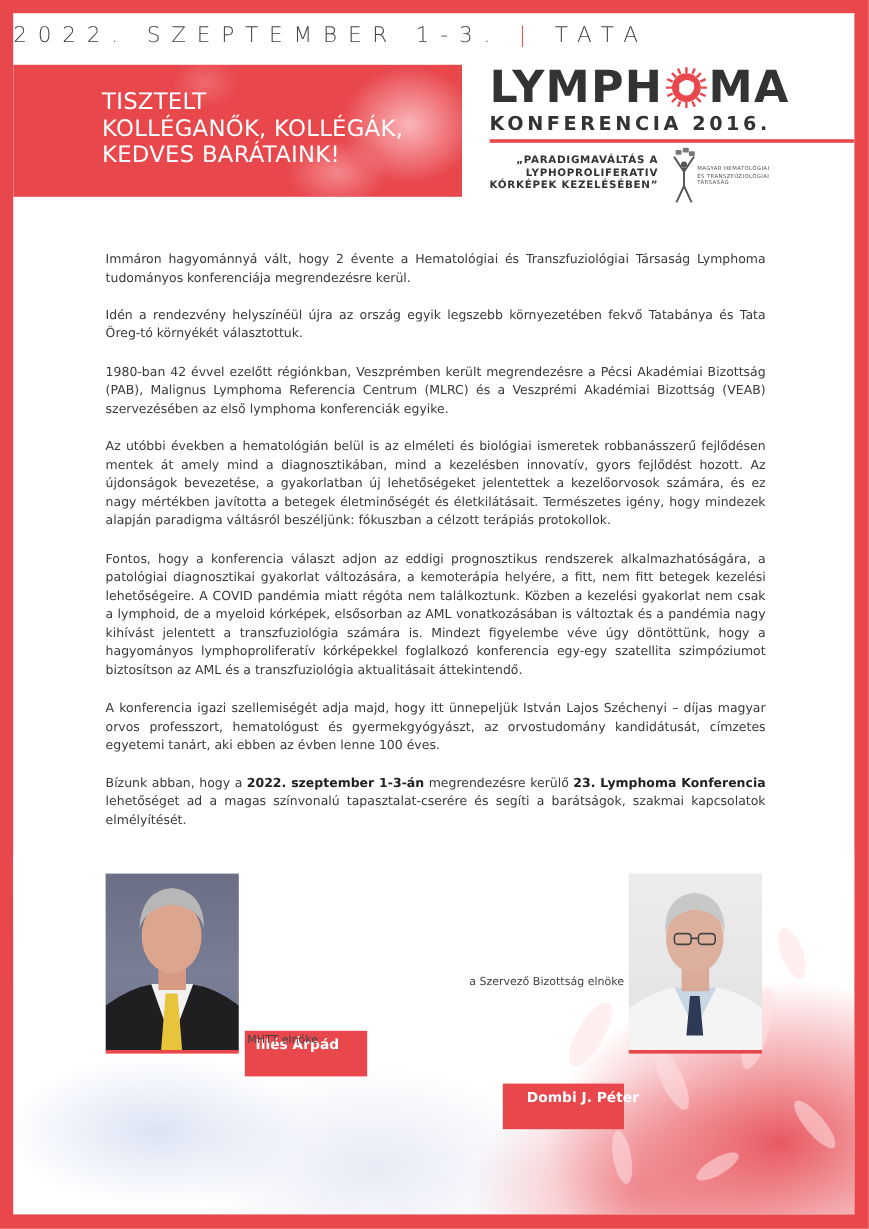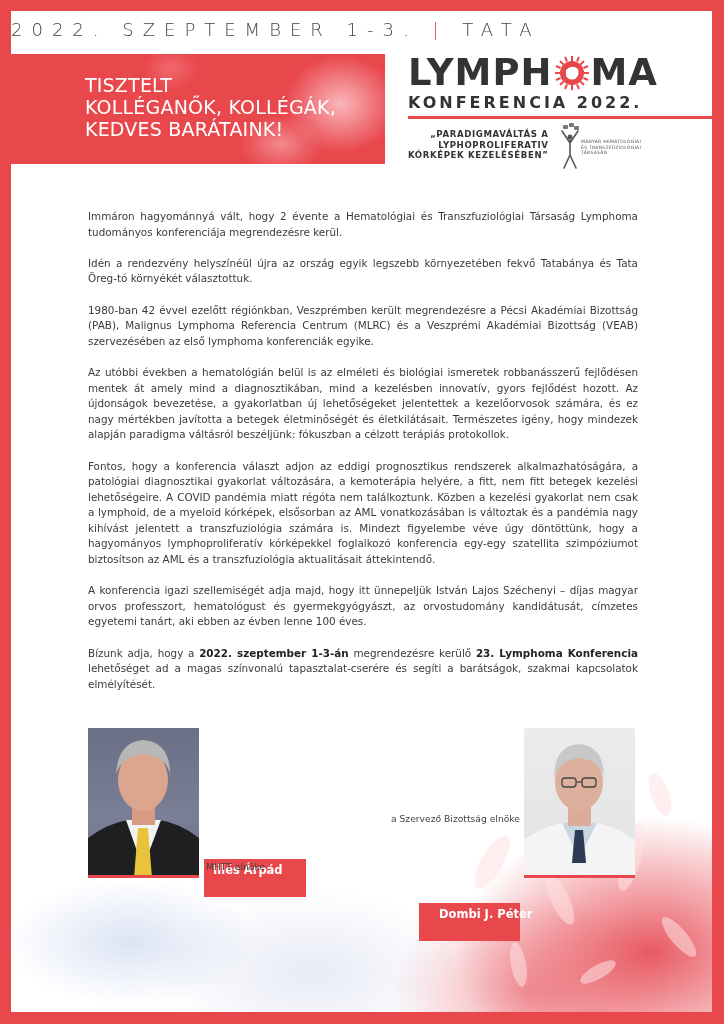--- a/index.html
+++ b/index.html
@@ -176,21 +176,21 @@
                 <line x1="34" y1="25" x2="29.5" y2="23"></line>
               <line x1="11" y1="34" x2="13" y2="29.5"></line>
                 <line x1="25" y1="34" x2="23" y2="29.5"></line>
             </g>
           </g>
           <path d="M12 15 Q18 9 24 14 Q26 20 21 24 Q15 26 12 21 Z" fill="#fff"></path>
         </svg>
       </span>
       <span>MA</span>
     </div>
-    <div class="logo-sub">KONFERENCIA 2022.</div>
+    <div class="logo-sub">KONFERENCIA 2016.</div>
     <div class="logo-line"></div>
   </div>
 
   <div class="tagline">
     <div>„PARADIGMAVÁLTÁS A</div>
     <div>LYPHOPROLIFERATIV</div>
     <div>KÓRKÉPEK KEZELÉSÉBEN”</div>
   </div>
 
   <div class="society">
@@ -212,21 +212,21 @@
     </div>
   </div>
 
   <div class="content">
     <p>Immáron hagyománnyá vált, hogy 2 évente a Hematológiai és Transzfuziológiai Társaság Lymphoma tudományos konferenciája megrendezésre kerül.</p>
     <p>Idén a rendezvény helyszínéül újra az ország egyik legszebb környezetében fekvő Tatabánya és Tata Öreg-tó környékét választottuk.</p>
     <p>1980-ban 42 évvel ezelőtt régiónkban, Veszprémben került megrendezésre a Pécsi Akadémiai Bizottság (PAB), Malignus Lymphoma Referencia Centrum (MLRC) és a Veszprémi Akadémiai Bizottság (VEAB) szervezésében az első lymphoma konferenciák egyike.</p>
     <p>Az utóbbi években a hematológián belül is az elméleti és biológiai ismeretek robbanásszerű fejlődésen mentek át amely mind a diagnosztikában, mind a kezelésben innovatív, gyors fejlődést hozott. Az újdonságok bevezetése, a gyakorlatban új lehetőségeket jelentettek a kezelőorvosok számára, és ez nagy mértékben javította a betegek életminőségét és életkilátásait. Természetes igény, hogy mindezek alapján paradigma váltásról beszéljünk: fókuszban a célzott terápiás protokollok.</p>
     <p>Fontos, hogy a konferencia választ adjon az eddigi prognosztikus rendszerek alkalmazhatóságára, a  patológiai diagnosztikai gyakorlat változására, a kemoterápia helyére, a fitt, nem fitt betegek kezelési lehetőségeire. A COVID pandémia miatt régóta nem találkoztunk. Közben a kezelési gyakorlat nem csak a lymphoid, de a myeloid kórképek, elsősorban az AML vonatkozásában is változtak és a pandémia nagy kihívást jelentett a transzfuziológia számára is. Mindezt figyelembe véve úgy döntöttünk, hogy a hagyományos lymphoproliferatív kórképekkel foglalkozó konferencia egy-egy szatellita szimpóziumot biztosítson az AML és a transzfuziológia aktualitásait áttekintendő.</p>
     <p>A konferencia igazi szellemiségét adja majd, hogy itt ünnepeljük István Lajos Széchenyi – díjas magyar orvos professzort, hematológust és gyermekgyógyászt, az orvostudomány kandidátusát, címzetes egyetemi tanárt, aki ebben az évben lenne 100 éves.</p>
-    <p><span>Bízunk adja, hogy a </span><b>2022. szeptember 1-3-án</b><span> megrendezésre kerülő  </span><b>23. Lymphoma Konferencia</b><span> lehetőséget ad a magas színvonalú tapasztalat-cserére és segíti a barátságok, szakmai kapcsolatok elmélyítését.</span></p>
+    <p><span>Bízunk abban, hogy a </span><b>2022. szeptember 1-3-án</b><span> megrendezésre kerülő  </span><b>23. Lymphoma Konferencia</b><span> lehetőséget ad a magas színvonalú tapasztalat-cserére és segíti a barátságok, szakmai kapcsolatok elmélyítését.</span></p>
   </div>
 
   <div class="photo photo1">
     <svg width="111" height="150" viewBox="0 0 111 150">
       <path d="M0 150 L0 110 Q20 95 40 92 L71 92 Q92 95 111 110 L111 150 Z" fill="#1f1f22"></path>
       <path d="M38 92 L55 140 L73 92 Z" fill="#f2f2f2"></path>
       <path d="M50 100 L60 100 L64 150 L46 150 Z" fill="#e8c43a"></path>
       <rect x="44" y="75" width="23" height="22" fill="#d79b84"></rect>
       <ellipse cx="55" cy="52" rx="25" ry="31" fill="#dca58e"></ellipse>
       <path d="M28 46 Q30 14 55 12 Q82 14 82 46 Q78 28 55 26 Q34 28 28 46 Z" fill="#b7b7b7"></path>

